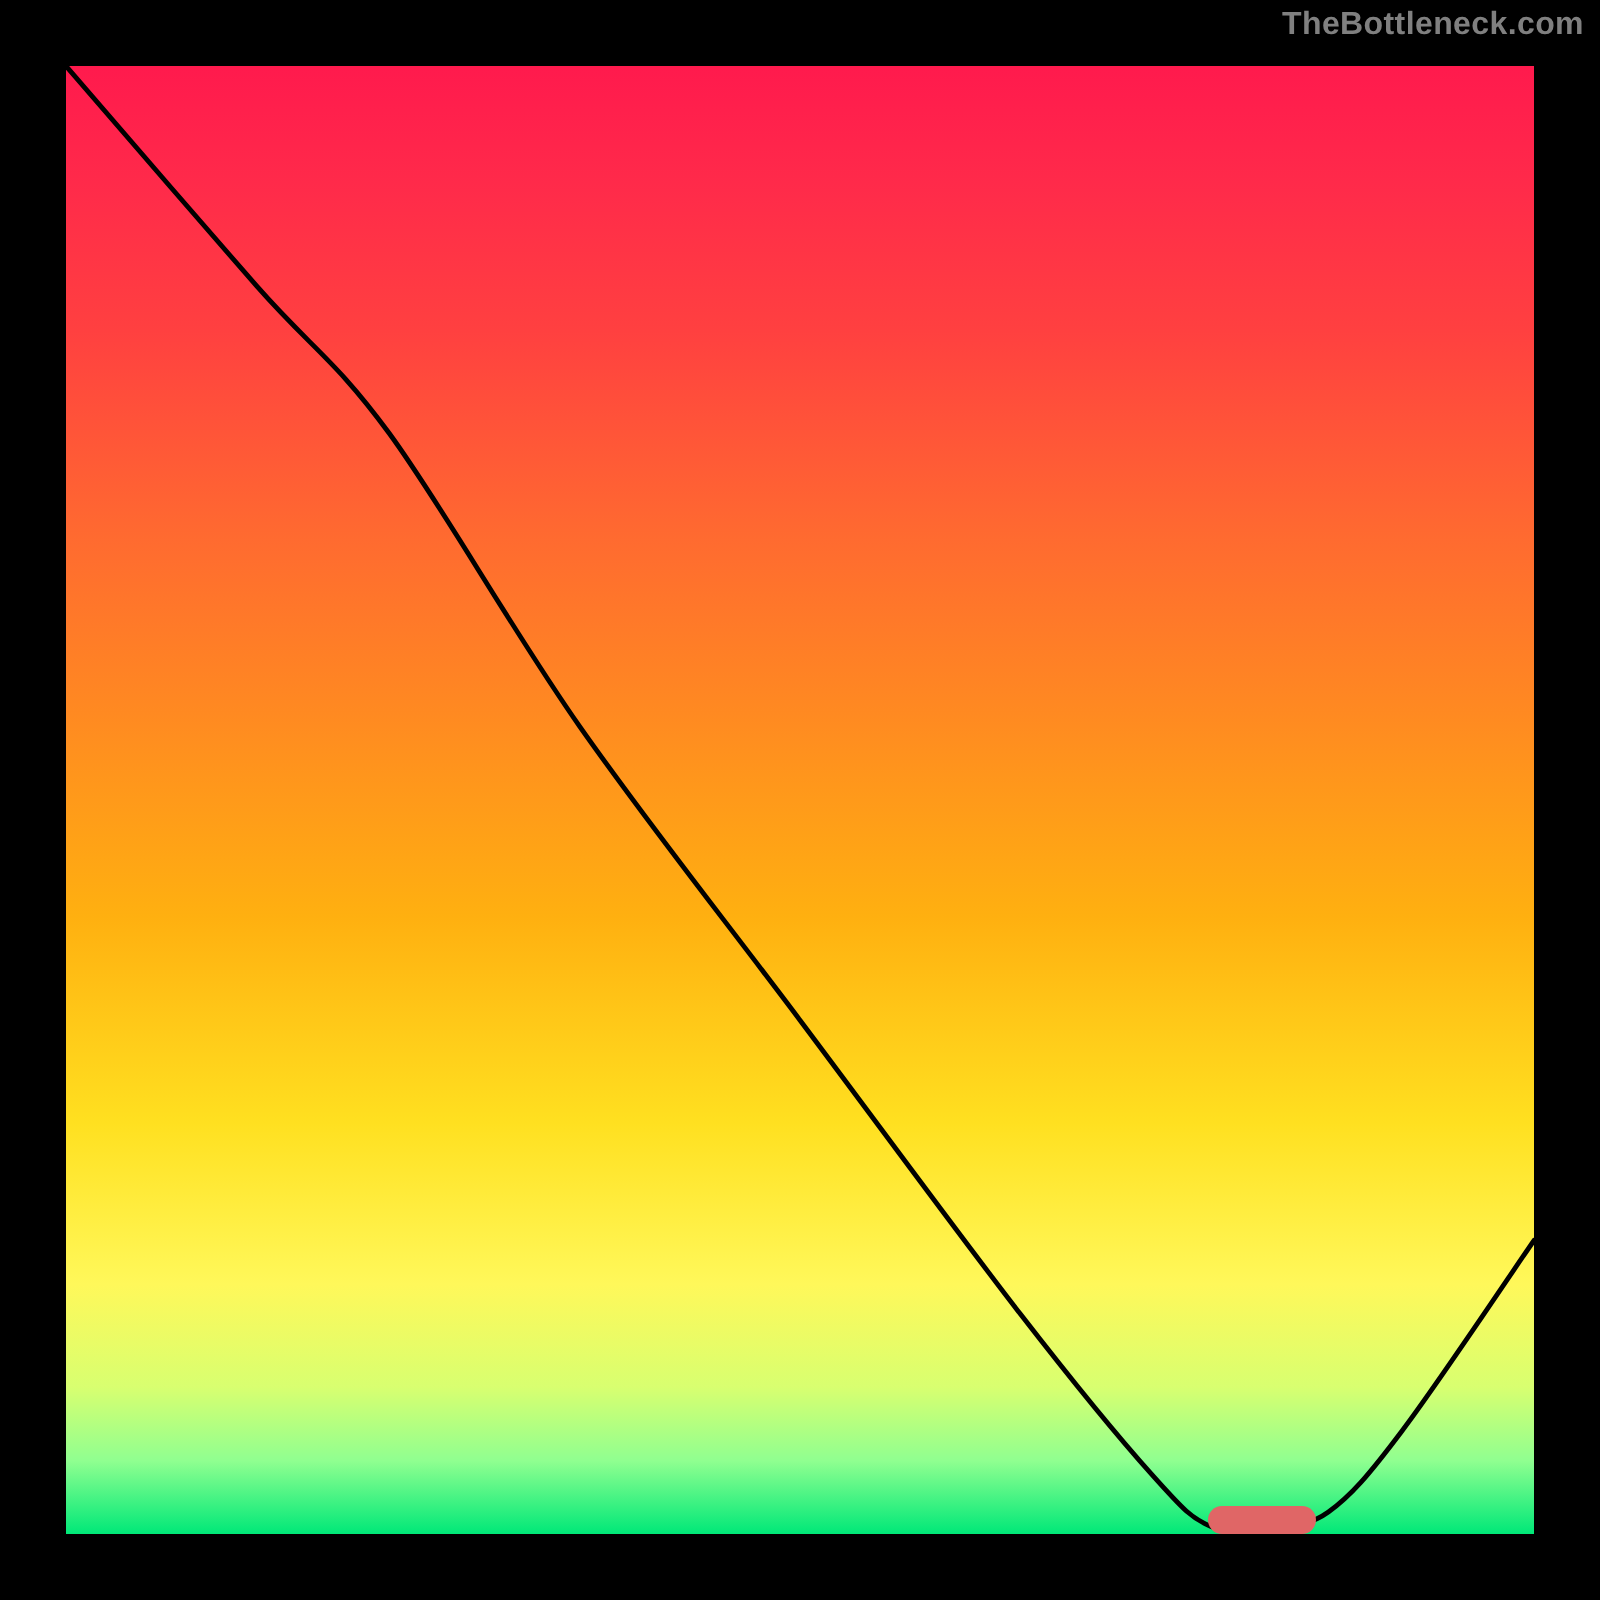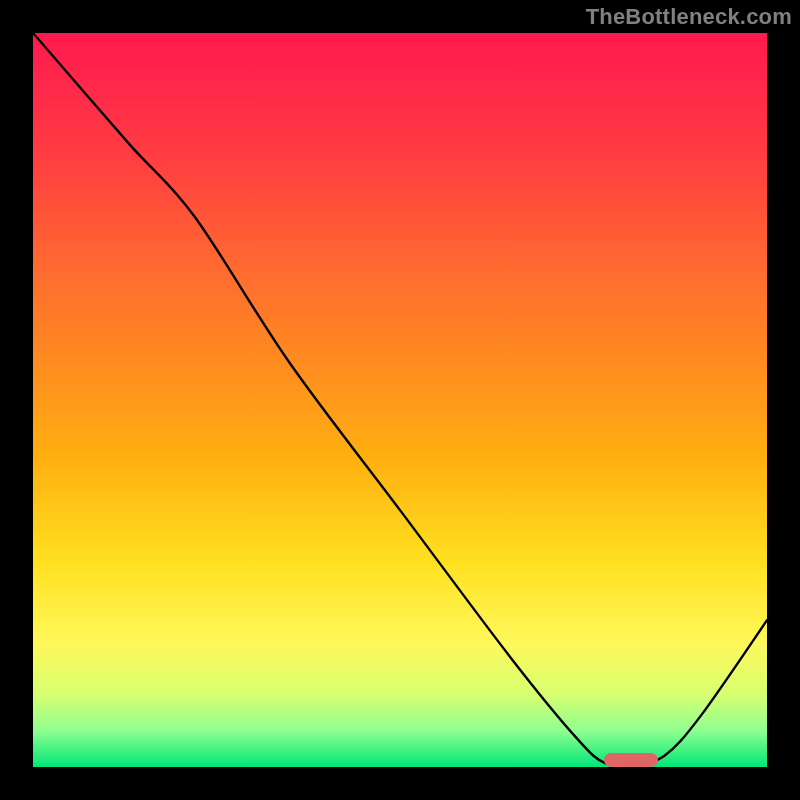--- a/index.html
+++ b/index.html
@@ -14,21 +14,21 @@
   .container {
     position: relative;
     width: 800px;
     height: 800px;
   }
   .watermark {
     position: absolute;
     top: 4px;
     right: 8px;
     color: #808080;
-    font-size: 22px;
+    font-size: 16px;
     font-weight: bold;
     z-index: 10;
     letter-spacing: 0.2px;
   }
   .plot-area {
     position: absolute;
     left: 33px;
     top: 33px;
     width: 734px;
     height: 734px;

